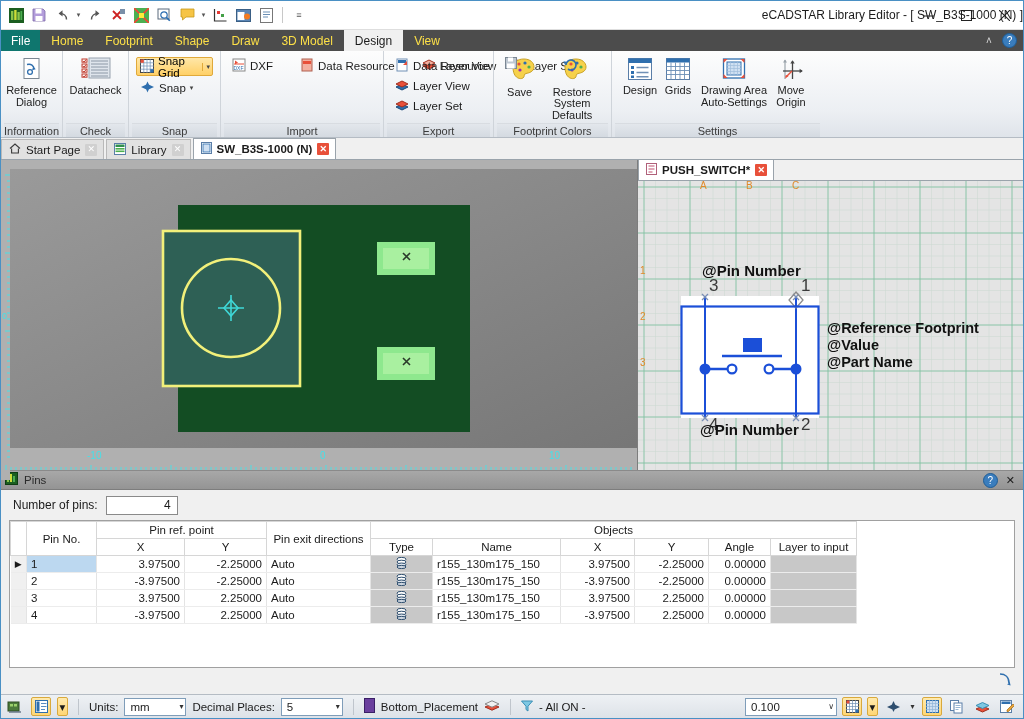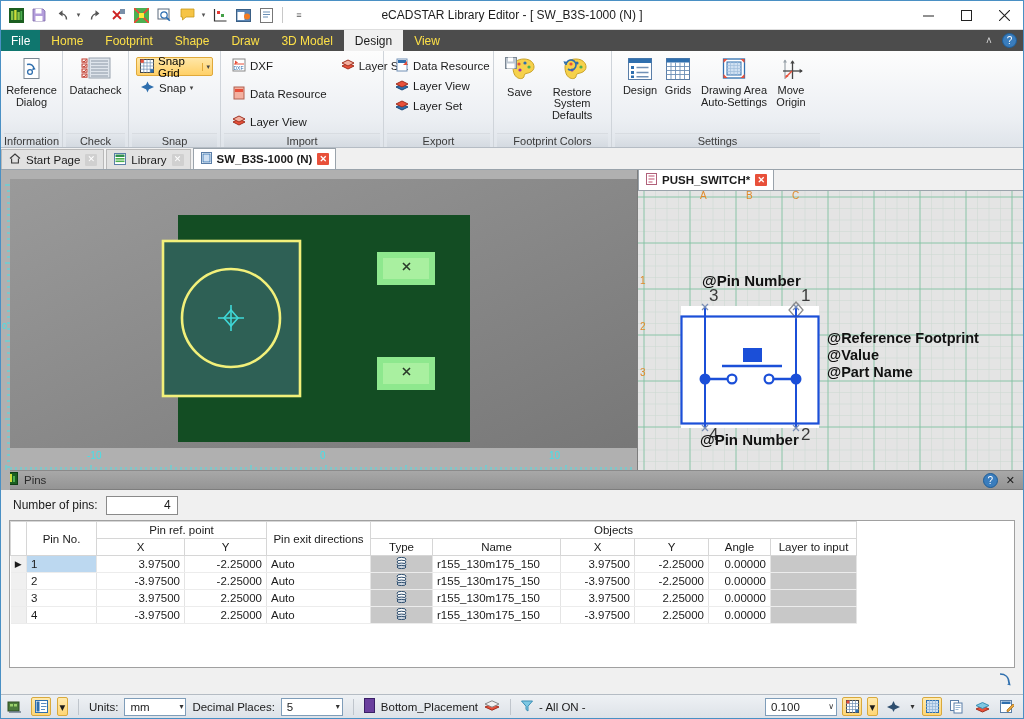--- a/index.html
+++ b/index.html
@@ -15,21 +15,21 @@
          border: 1px solid #4a90c4; background:#f0f0f0; }
 
   
   .titlebar { height: 29px; background: #ffffff; display: flex; align-items: center;
               position: relative; flex: 0 0 29px; border-bottom:1px solid #dedede;}
   .qat { display: flex; align-items: center; gap: 1px; padding-left: 4px; }
   .qat .ic { width: 22px; height: 22px; display: flex; align-items: center; justify-content: center;
              font-size: 13px; color: #4a4a4a; cursor: default; border-radius:2px;}
   .qat .sep { width: 1px; height: 16px; background: #c8c8c8; margin: 0 4px; }
   .qat .caret { font-size: 7px; color: #555; width: 9px; text-align:center;}
-  .title-text { position: absolute; left: 0; right: 0; text-align: center; font-size: 12px;
+  .title-text { position: absolute; left: 0; right: 0; text-align: right; font-size: 12px;
                 color: #1b1b1b; pointer-events: none; }
   .wbtns { margin-left: auto; display: flex; height: 29px; }
   .wbtn { width: 38px; height: 29px; display: flex; align-items: center; justify-content: center;
           font-size: 13px; color: #222; }
 
   
   .menubar { height: 21px; background: #4c4c4c; display: flex; align-items: stretch;
              flex: 0 0 21px; position: relative; }
   .mfile { background: #0f766e; color: #fff; padding: 0 10px; display:flex; align-items:center;
            font-size: 12px; }
@@ -320,21 +320,21 @@
           </span>
           <span>Snap</span>
           <span class="dd">▾</span>
         </div>
       </div>
       <div class="rgroup-label">Snap</div>
     </div>
 
     <div class="rgroup" style="width:163px;">
       <div class="rgroup-body" style="padding-top:3px;">
-        <div style="display:flex;flex-direction:column;gap:9px;">
+        <div style="display:flex;flex-direction:row;gap:19px;">
           <div class="smallbtn">
             <span>
               <svg width="14" height="14" viewBox="0 0 14 14">
                   <rect x="1" y="1" width="12" height="12" fill="#fff" stroke="#888"></rect>
                   <path d="M2 6h10" stroke="#e8503a" stroke-width="1"></path>
                   <text x="1.5" y="12" font-size="5" fill="#2f6fae" font-family="sans-serif">DXF</text>
                   <path d="M3 2.5l3 2-3 2z" fill="#e8503a"></path>
                 </svg>
             </span>
             <span>DXF</span>
@@ -923,21 +923,21 @@
     </span>
     <span class="sb-sep"></span>
     <span>
       <svg width="12" height="12" viewBox="0 0 12 12">
           <path d="M0.5 1h11L7 6.2V11L5 9.5V6.2z" fill="#7ec8e3" stroke="#3a8fb5"></path>
         </svg>
     </span>
     <span>- All ON -</span>
 
     <span class="sb-right">
-      <span class="selbox" style="width:72px;">
+      <span class="selbox" style="width:92px;">
         <span>0.100</span>
         <span class="arrow">∨</span>
       </span>
       <span class="togglebtn">
         <svg width="13" height="13" viewBox="0 0 13 13">
             <rect x="0.5" y="0.5" width="12" height="12" fill="#fff" stroke="#444"></rect>
             <g stroke="#7090b5" stroke-width="0.7">
               <path d="M3.5 0v13M6.5 0v13M9.5 0v13M0 3.5h13M0 6.5h13M0 9.5h13"></path>
             </g>
             <rect x="0.5" y="0.5" width="3" height="3" fill="#e8503a"></rect>

